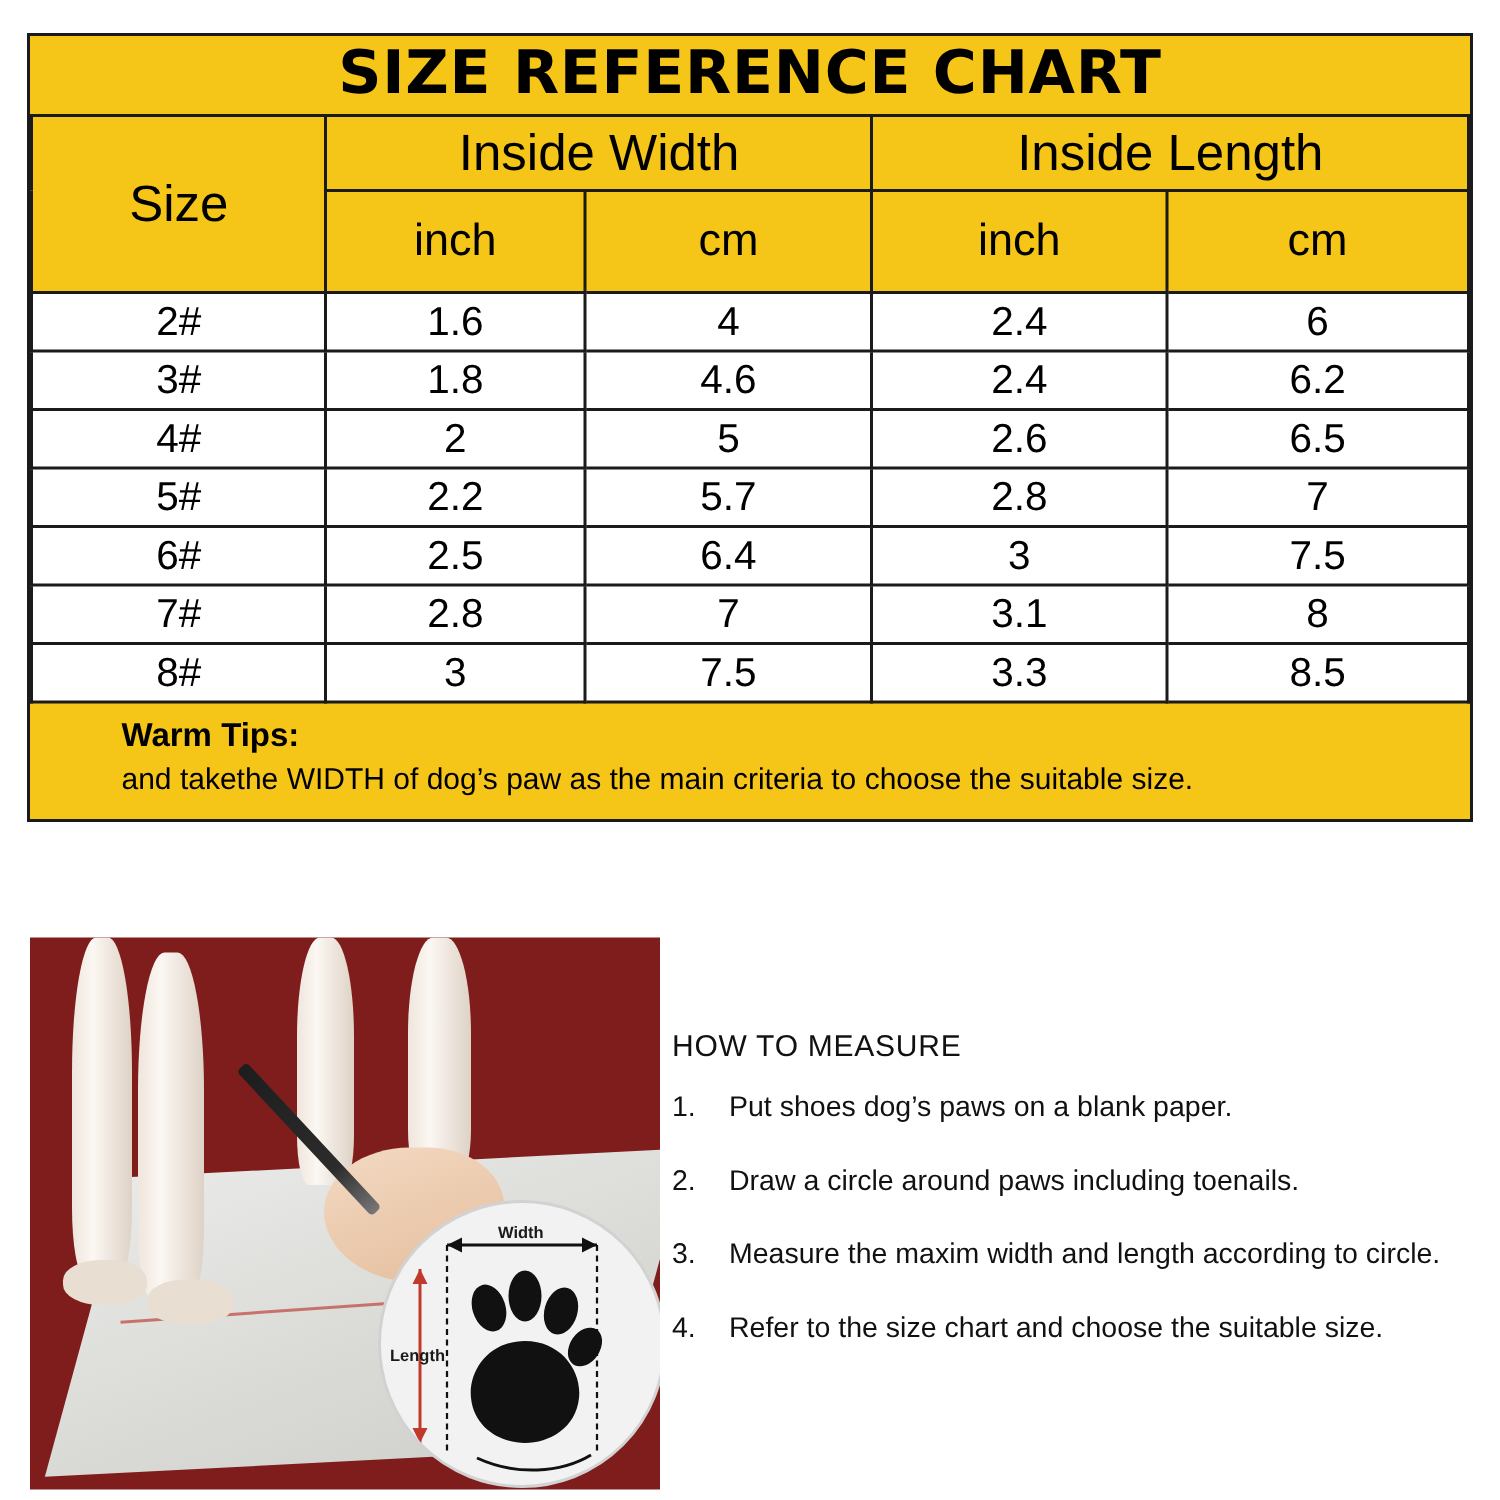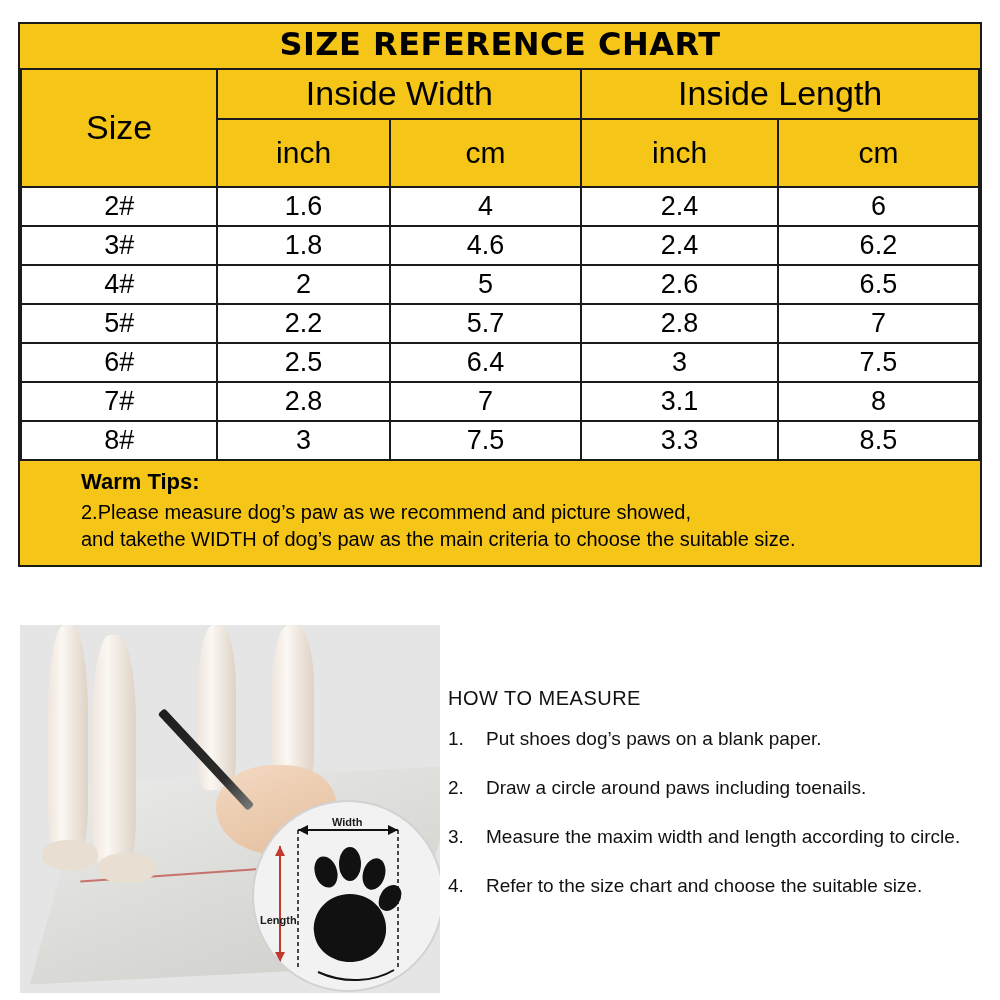--- a/index.html
+++ b/index.html
@@ -22,21 +22,21 @@
     width: 964px;
     background: #f5c518;
     border: 2px solid #1b1b1b;
     box-sizing: border-box;
   }
 
   .chart-title {
     text-align: center;
     font-family: "DejaVu Sans", sans-serif;
     font-weight: bold;
-    font-size: 32px;
+    font-size: 40px;
     letter-spacing: 0.5px;
     color: #000;
     padding: 4px 0 6px 0;
     line-height: 1.05;
   }
 
   table.size-table {
     border-collapse: collapse;
     width: 100%;
     table-layout: fixed;
@@ -91,21 +91,21 @@
     width: 1000px;
     height: 375px;
   }
 
   .photo {
     position: absolute;
     left: 20px;
     top: 0px;
     width: 420px;
     height: 368px;
-    background: #e5e5e5;
+    background: #7f1d1d;
     overflow: hidden;
   }
   
   .paper {
     position: absolute;
     left: 40px;
     top: 150px;
     width: 370px;
     height: 200px;
     background: linear-gradient(160deg, #e9e9e7 0%, #d9d9d6 60%, #cfcfcc 100%);
@@ -261,21 +261,20 @@
         <td class="body-cell">3</td>
         <td class="body-cell">7.5</td>
         <td class="body-cell">3.3</td>
         <td class="body-cell">8.5</td>
       </tr>
     </tbody>
   </table>
 
   <div class="tips">
     <div class="tips-title">Warm Tips:</div>
-    <div class="tips-line">2.Please measure dog’s paw as we recommend and picture showed,</div>
     <div class="tips-line">and takethe WIDTH of dog’s paw as the main criteria to choose the suitable size.</div>
   </div>
 </div>
 
 <div class="lower">
 
   <div class="photo">
 
     <div class="paper"></div>
     <div class="paper-line" style="left:60px; top:245px; width:300px; transform:rotate(-4deg);"></div>
@@ -309,21 +308,21 @@
           <ellipse cx="72" cy="70" rx="11" ry="16" transform="rotate(-18 72 70)"></ellipse>
           <ellipse cx="96" cy="62" rx="11" ry="17"></ellipse>
           <ellipse cx="120" cy="72" rx="11" ry="16" transform="rotate(16 120 72)"></ellipse>
           <ellipse cx="136" cy="96" rx="10" ry="14" transform="rotate(34 136 96)"></ellipse>
           <path d="M96 92 C 72 92 58 112 60 130 C 62 150 80 160 96 160 C 112 160 130 150 132 130 C 134 112 120 92 96 92 Z"></path>
         </g>
 
         <path d="M64 170 C 90 182 120 180 140 168" stroke="#111" stroke-width="2" fill="none"></path>
       </svg>
       <span class="inset-label" style="left:78px; top:14px;">Width</span>
-      <span class="inset-label" style="left:6px; top:112px;">Length</span>
+      <span class="inset-label" style="left:6px; top:96px;">Length</span>
     </div>
   </div>
 
   <div class="instructions">
     <div class="howto">HOW TO MEASURE</div>
 
     <div class="step">
       <span class="step-num">1.</span>
       <span class="step-text">Put shoes dog’s paws on a blank paper.</span>
     </div>

